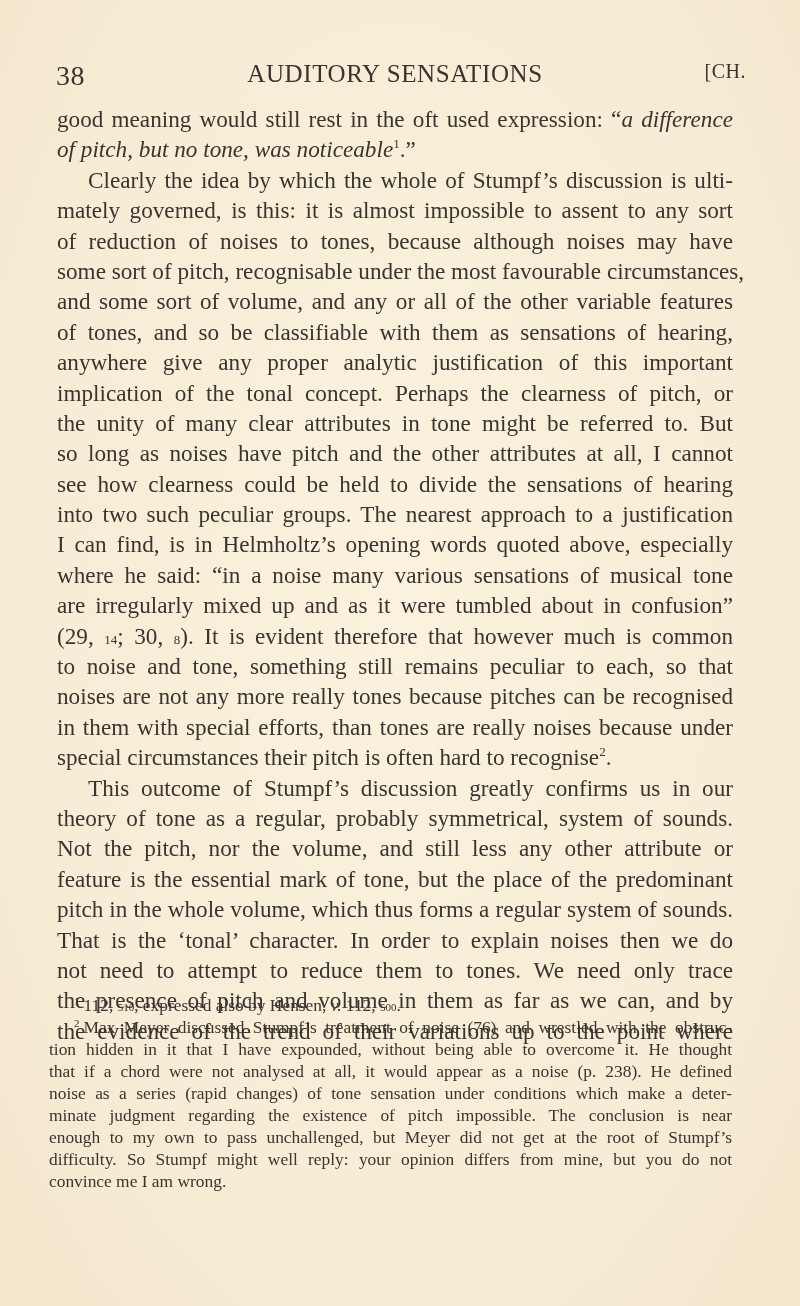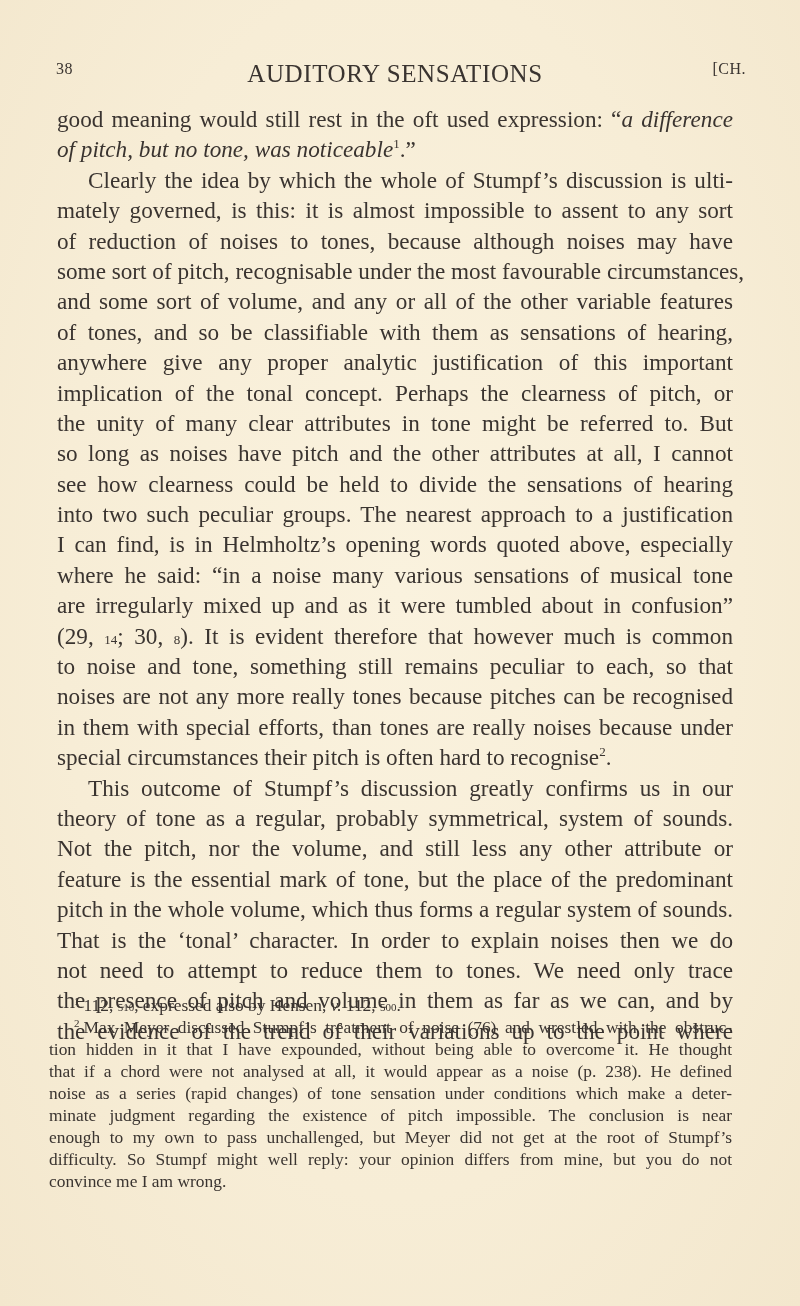--- a/index.html
+++ b/index.html
@@ -29,34 +29,34 @@
       width: 690px;
       height: 34px;
       font-family: "Liberation Serif", serif;
       font-size: 25px;
       letter-spacing: 0.5px;
     }
     .running-head .page-num {
       position: absolute;
       left: 0;
       top: 2px;
-      font-size: 16px;
+      font-size: 28px;
     }
     .running-head .title {
       position: absolute;
       left: 0; right: 12px;
       text-align: center;
       top: 2px;
       letter-spacing: 0.6px;
     }
     .running-head .chapter {
       position: absolute;
       right: 0;
       top: 2px;
-      font-size: 16px;
+      font-size: 20px;
     }
     .body-text {
       position: absolute;
       top: 104px;
       left: 57px;
       width: 676px;
       font-family: "Liberation Serif", serif;
       font-size: 23.2px;
       line-height: 30.4px;
     }

